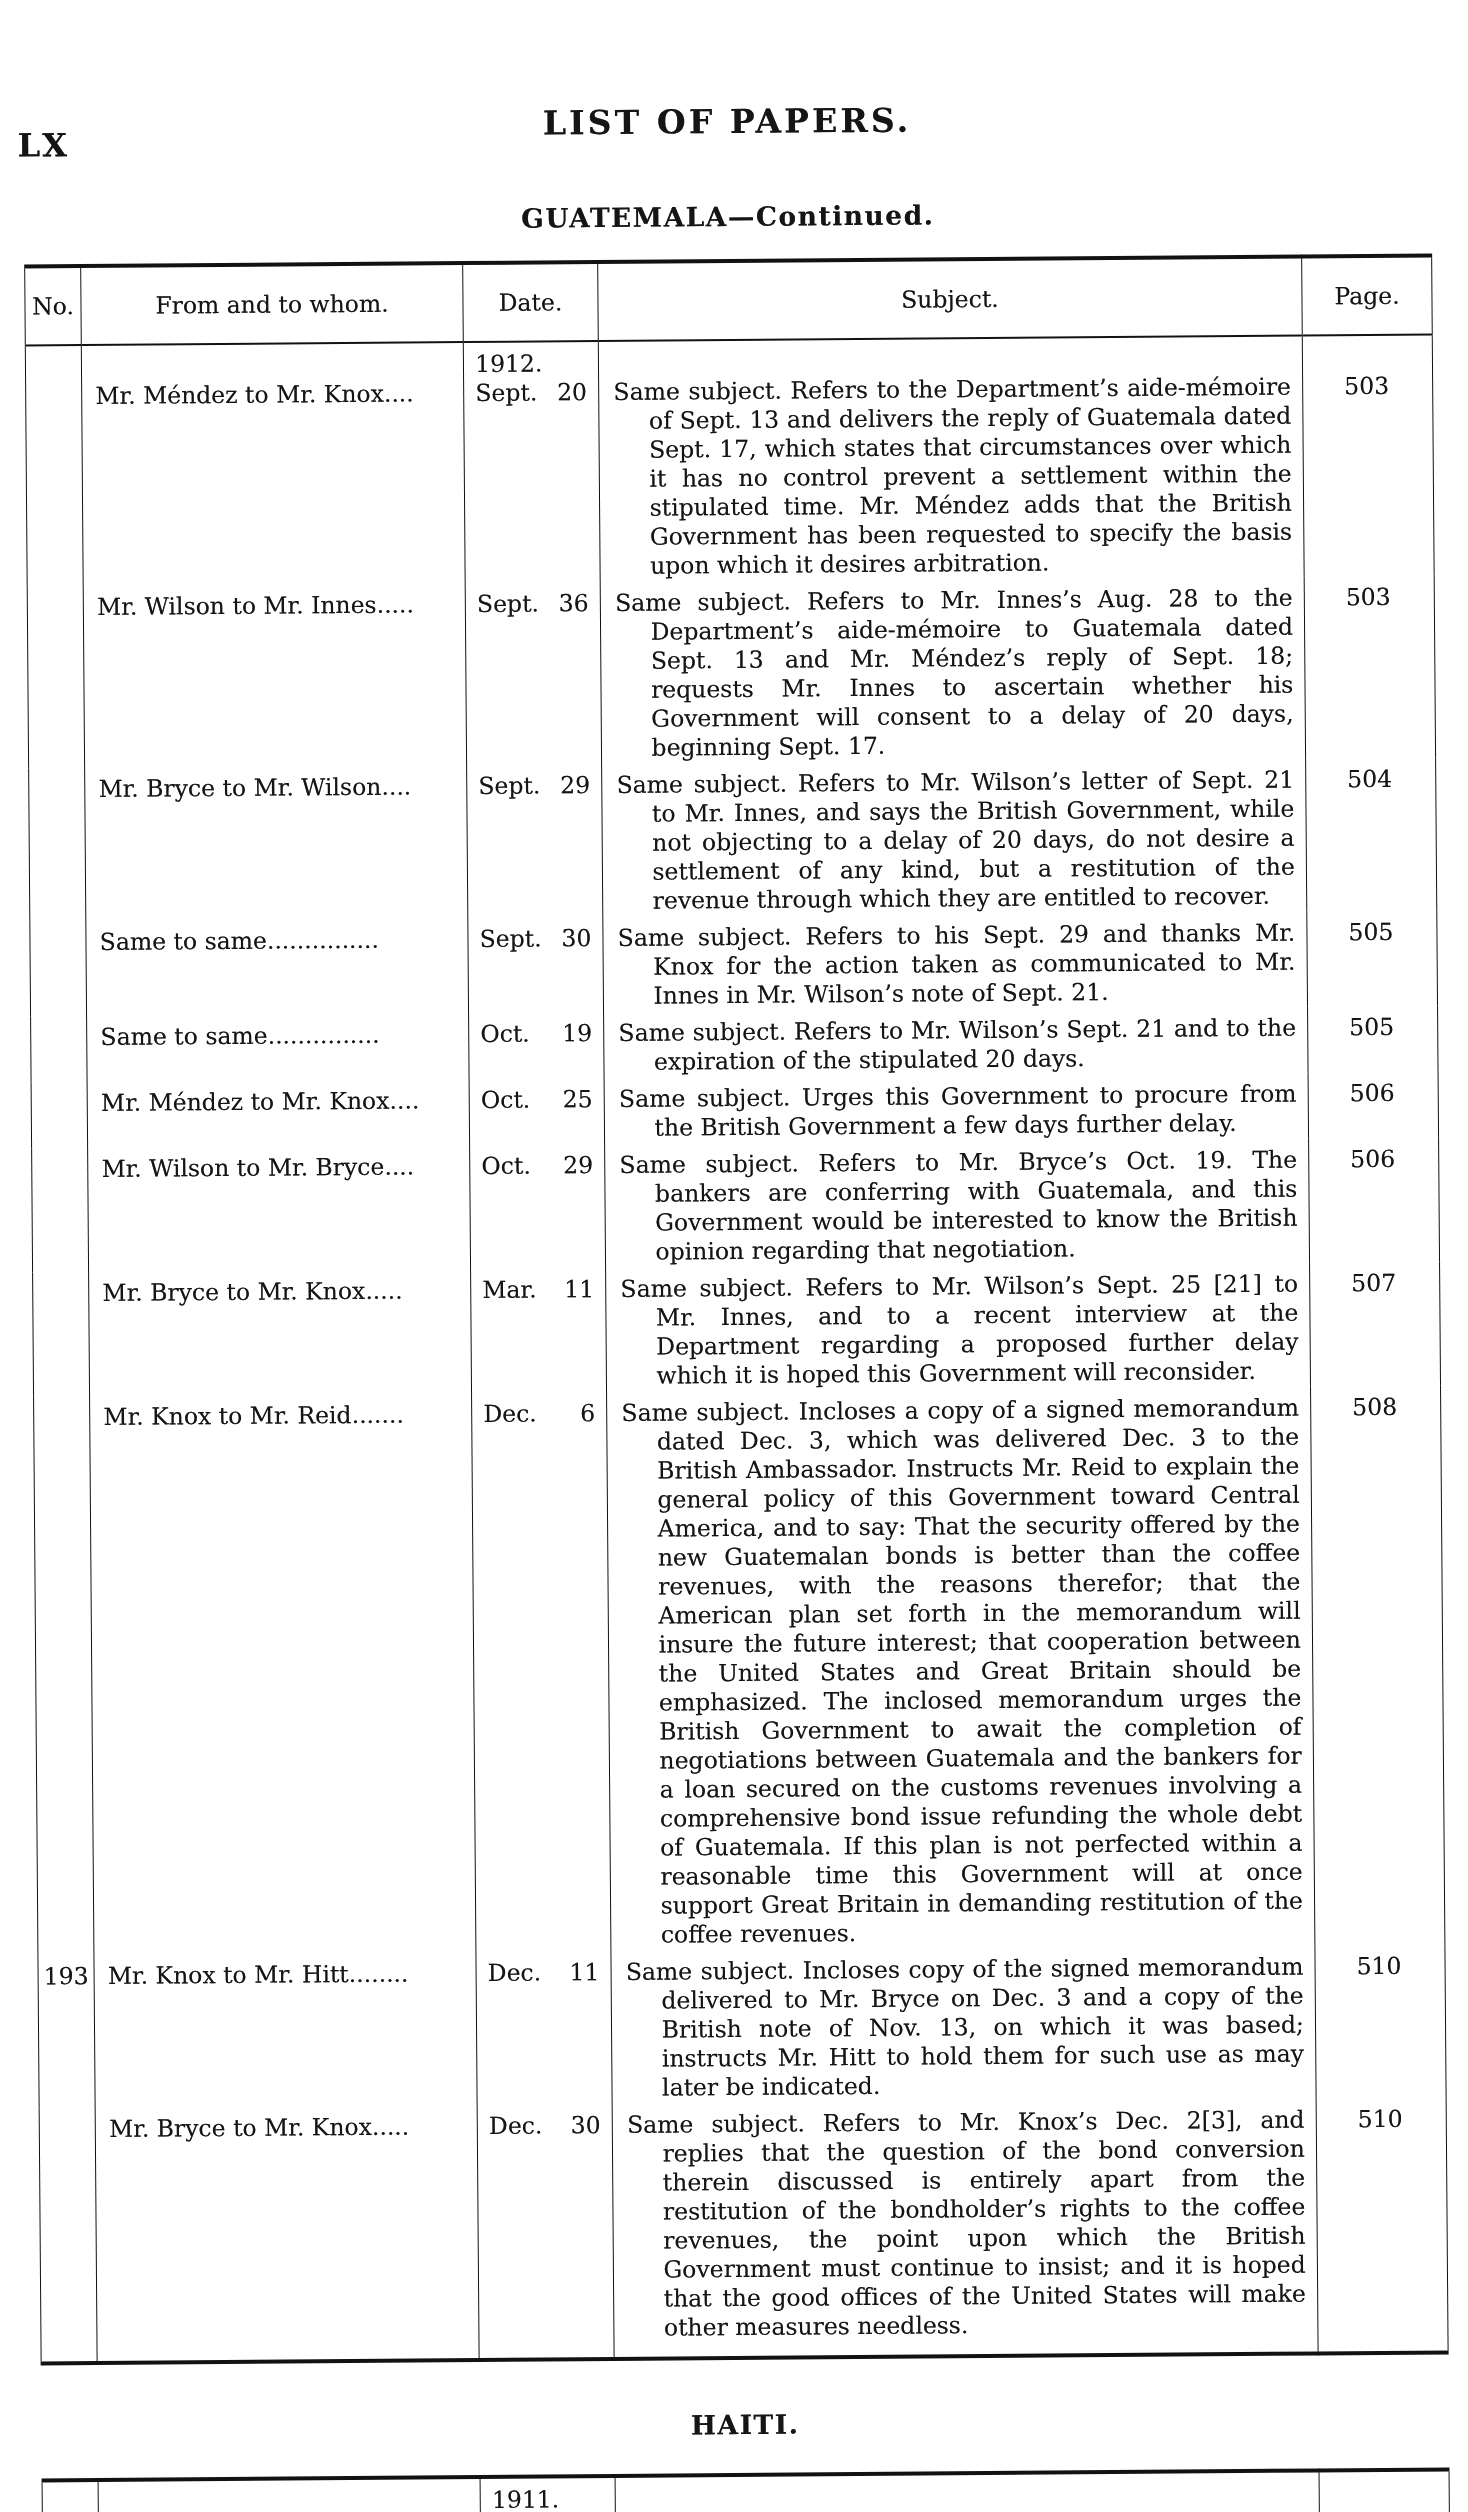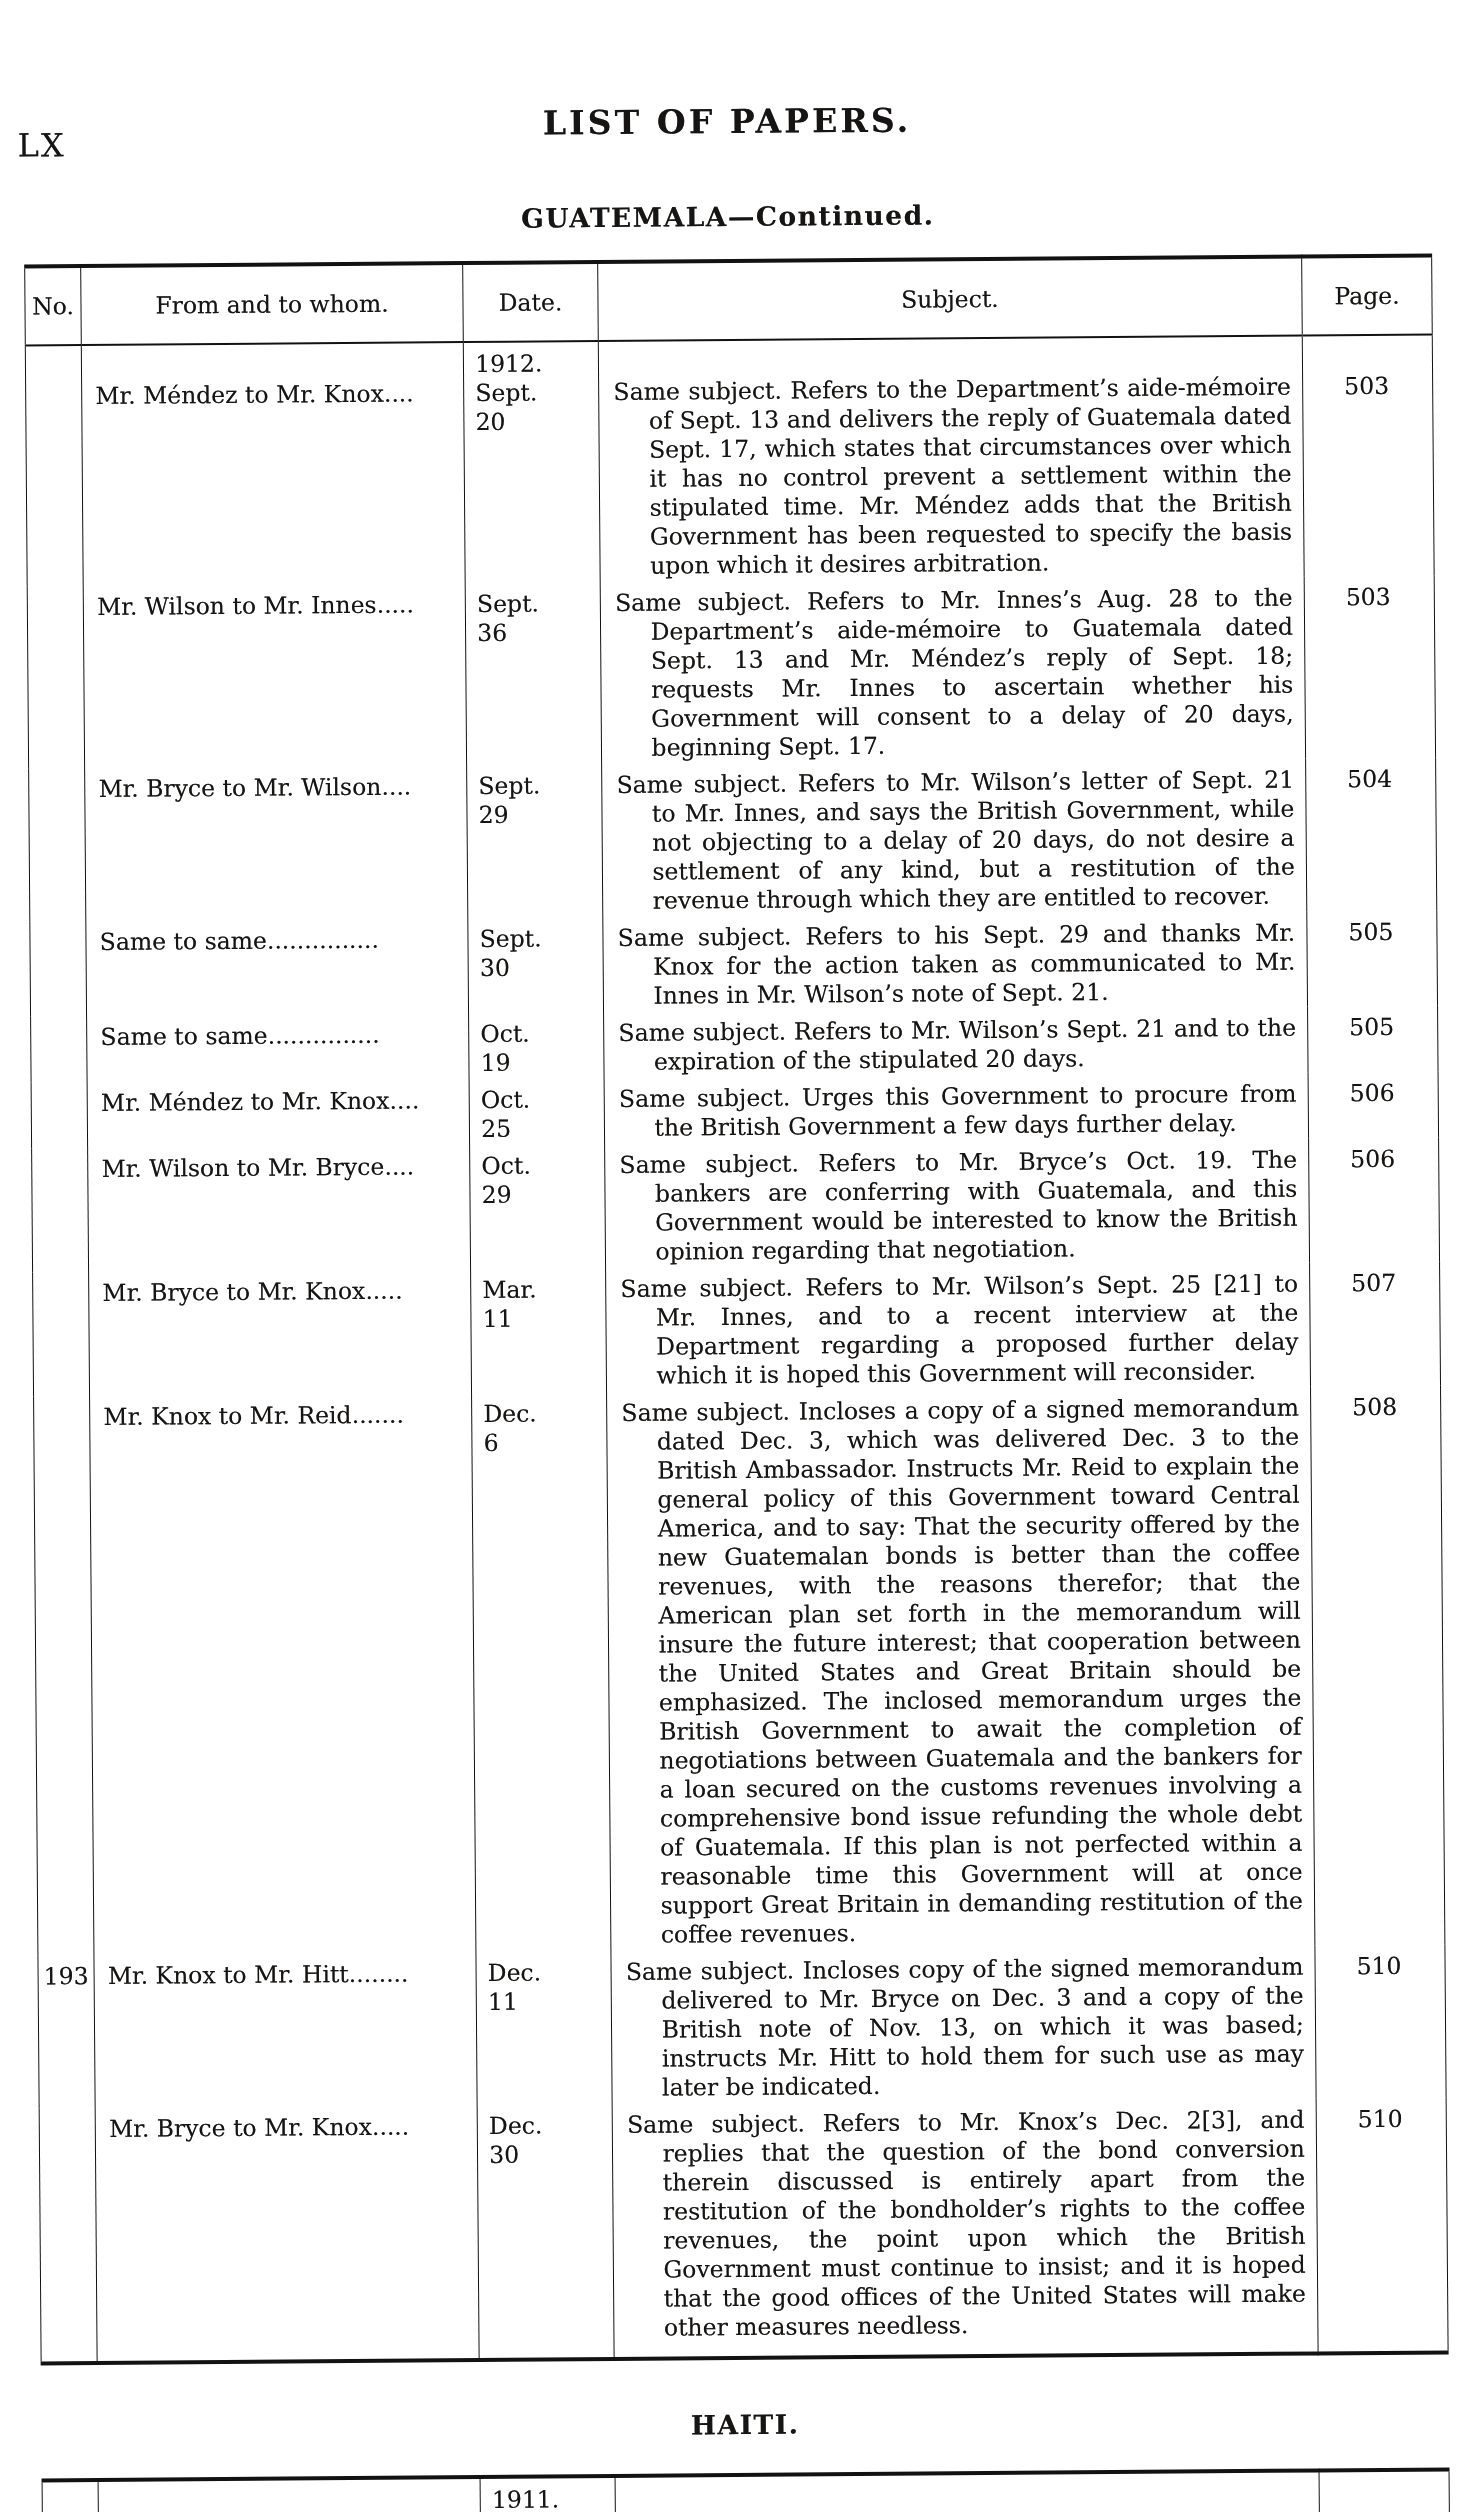--- a/index.html
+++ b/index.html
@@ -18,21 +18,21 @@
     height: 2512px;
     transform: rotate(-0.45deg);
     transform-origin: 50% 40%;
     text-shadow: 0 0 0.5px rgba(20,16,12,0.55);
   }
   .folio {
     position: absolute;
     left: 24.5px;
     top: 121px;
     font-size: 32px;
-    font-weight: normal;
+    font-weight: bold;
     letter-spacing: 2px;
   }
   .page-title {
     margin: 0;
     padding-top: 102px;
     text-align: center;
     font-size: 33px;
     font-weight: bold;
     letter-spacing: 3.1px;
   }
@@ -87,21 +87,21 @@
   }
   td.no-cell   { text-align: center; }
   td.name-cell {
     padding-left: 13.3px;
     padding-right: 5.1px;
     white-space: nowrap;
     overflow: hidden;
   }
   td.date-cell { padding-left: 11.2px; padding-right: 11.2px; }
   .year-line   { }
-  .date-line   { display: flex; justify-content: space-between; flex-direction: column; }
+  .date-line   { display: flex; justify-content: space-between; }
   td.subject-cell {
     padding-left: 14.3px;
     padding-right: 11.2px;
     text-align: justify;
   }
   td.subject-cell .subj {
     display: block;
     padding-left: 1.5em;
     text-indent: -1.5em;
   }

